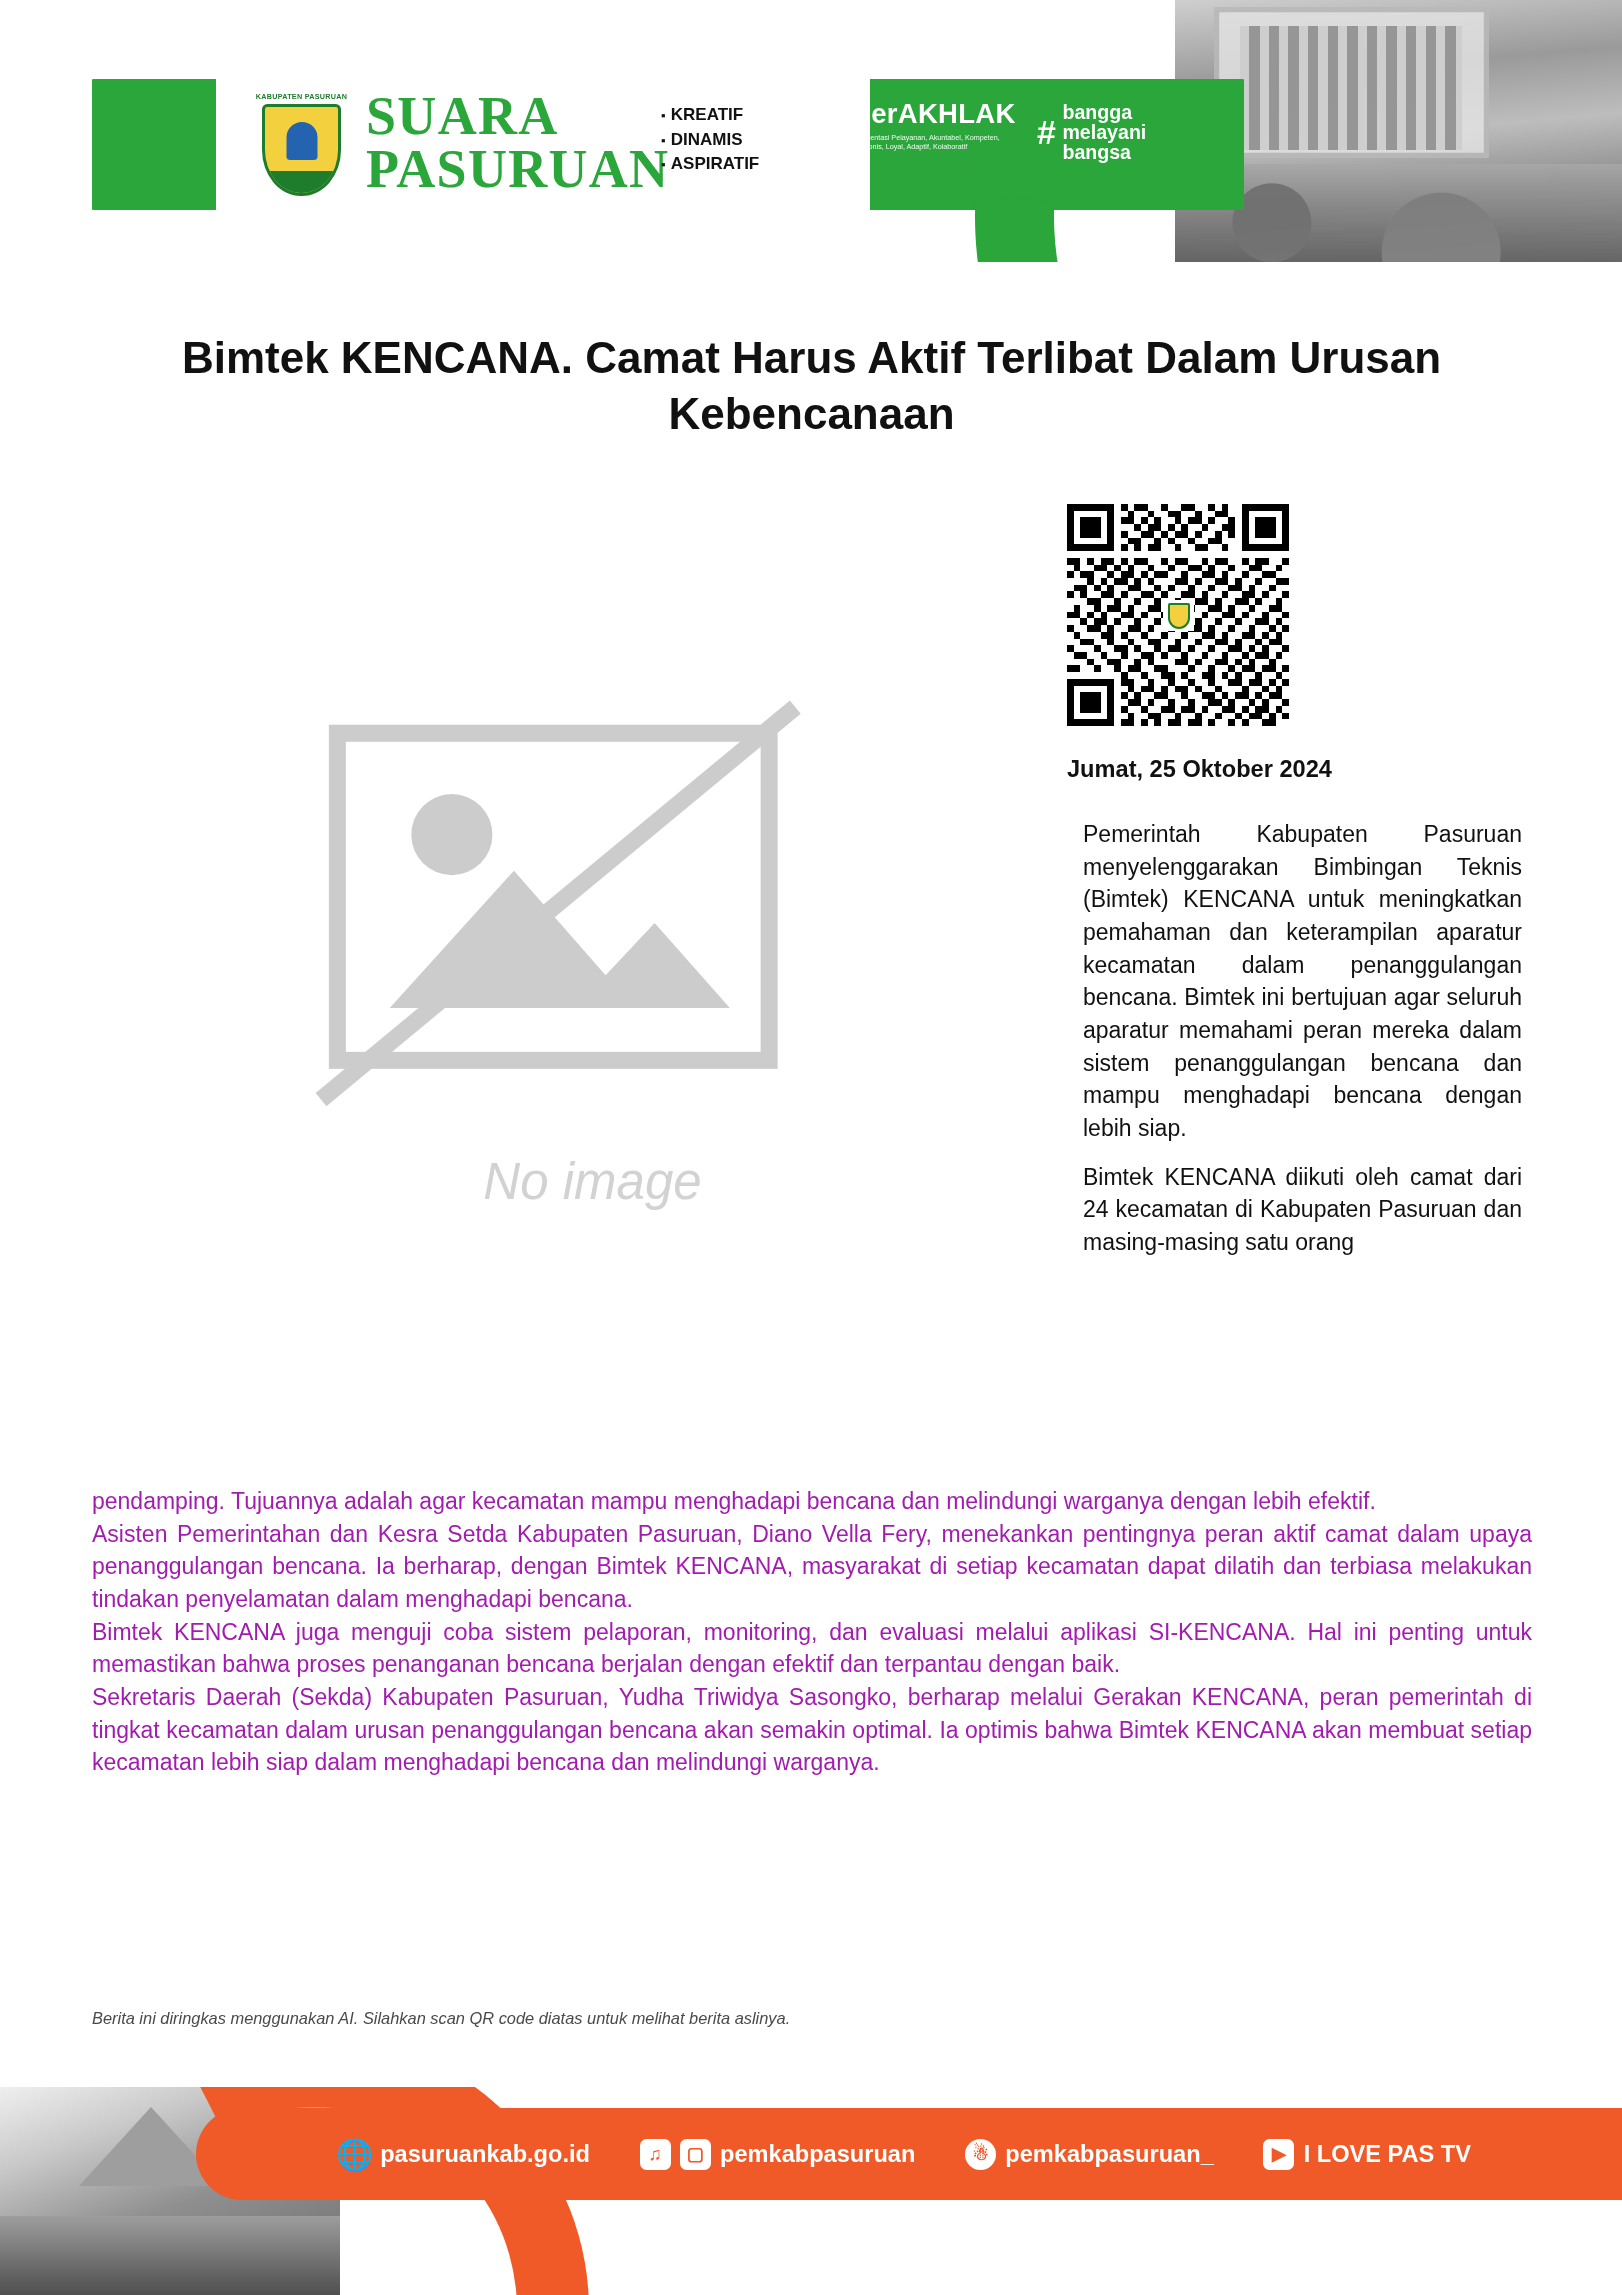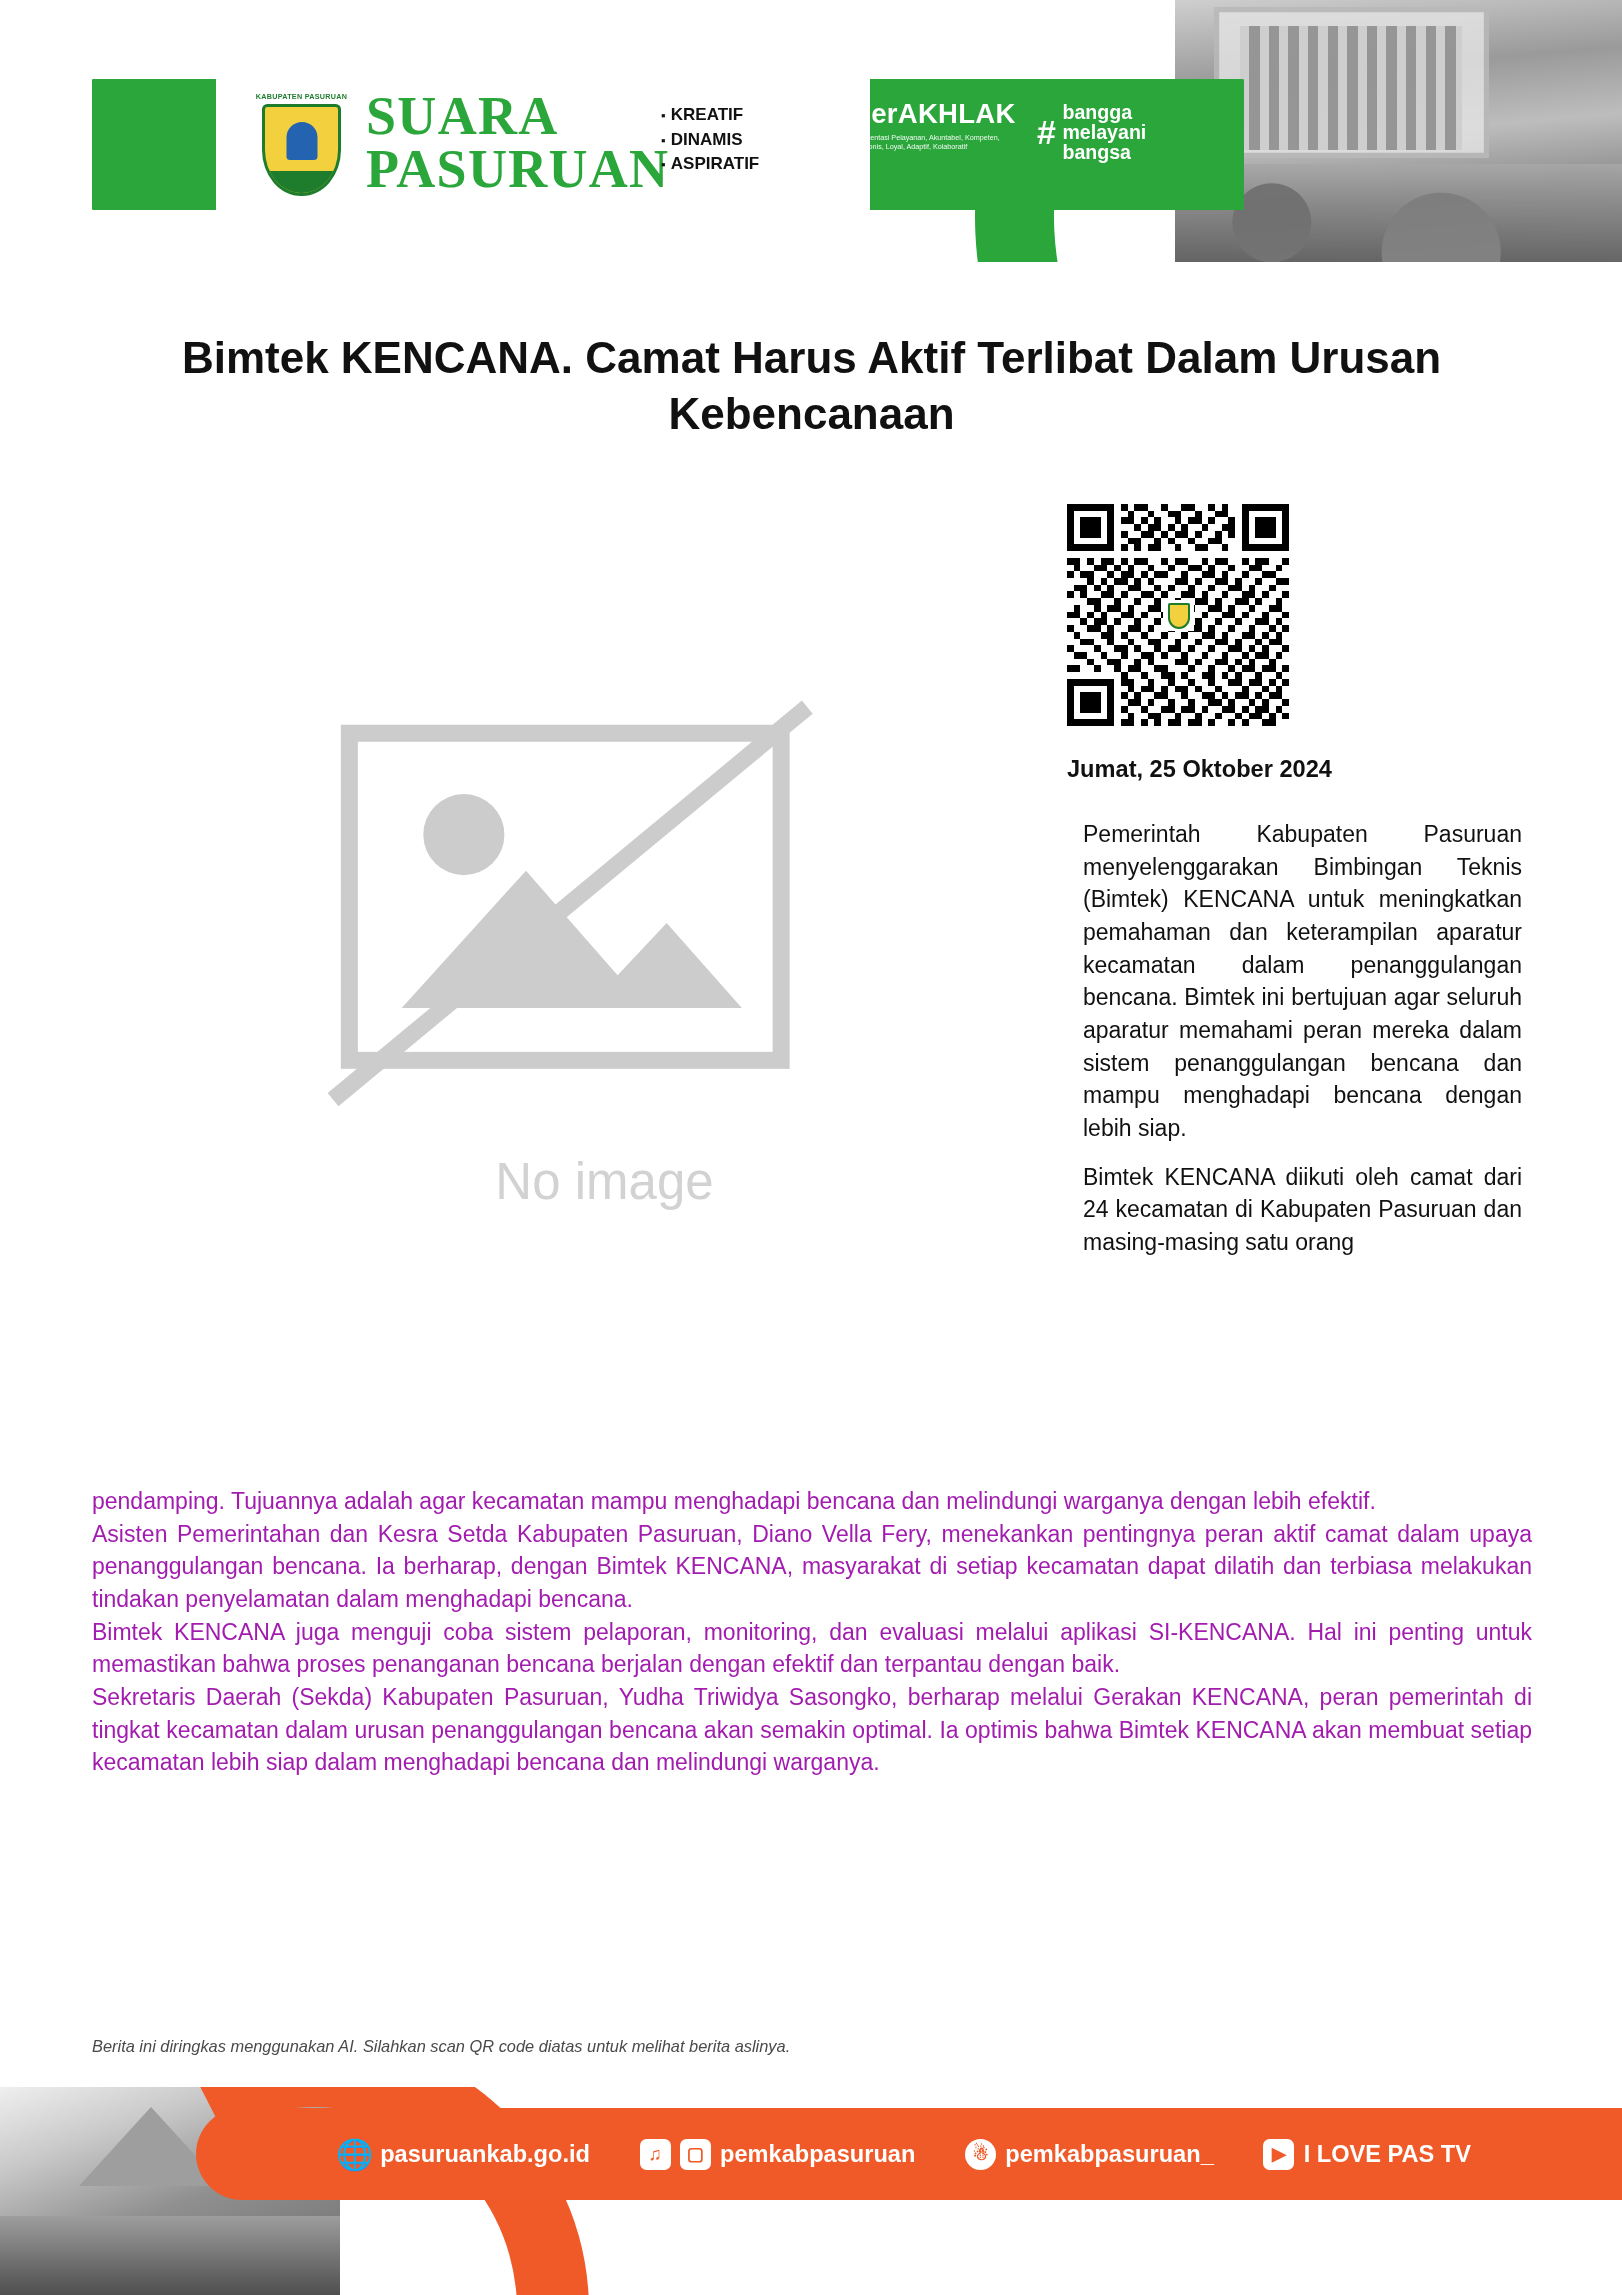--- a/index.html
+++ b/index.html
@@ -226,22 +226,22 @@
     width: 22px; height: 26px;
     background: #f3d03e;
     border: 2px solid #1d7d2c;
     border-radius: 2px 2px 11.8px 11.8px;
     box-sizing: border-box;
   }
 
   
   .img-ph {
     position: absolute;
-    left: 310px; top: 694px;
-    width: 589px; height: 563px;
+    left: 298px; top: 694px;
+    width: 589px; height: 563px; font-style: italic;
   }
   .img-ph svg { display: block; }
   .img-ph .noimg {
     position: absolute;
     left: 0; top: 458px;
     width: 589px;
     text-align: center;
     font-size: 51px;
     color: #d2d2d2;
   }
@@ -277,21 +277,20 @@
   }
   .body-full p { margin: 0; }
 
   .disclaimer {
     position: absolute;
     left: 92px; top: 2009px;
     width: 1440px;
     font-size: 16.4px;
     font-style: italic;
     color: #4a4a4a;
-    margin-top: 28px;
   }
 
   
   .footer {
     position: absolute;
     left: 0; top: 2087px;
     width: 1623px;
     height: 208px;
     overflow: hidden;
   }

